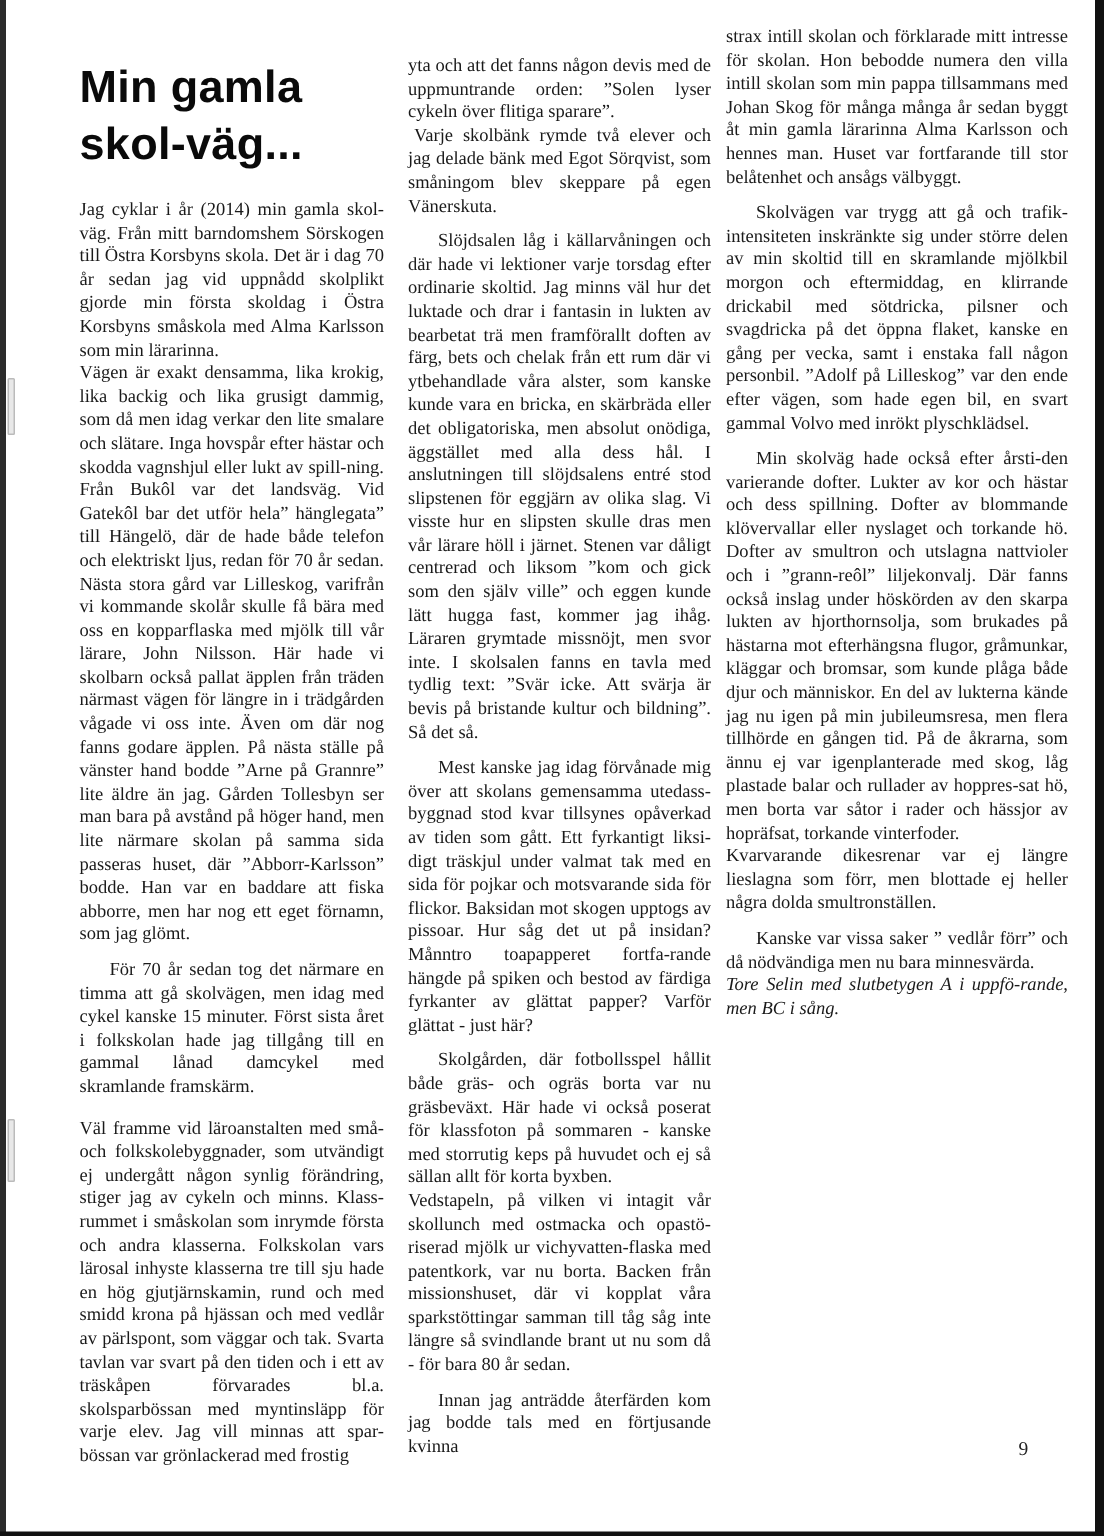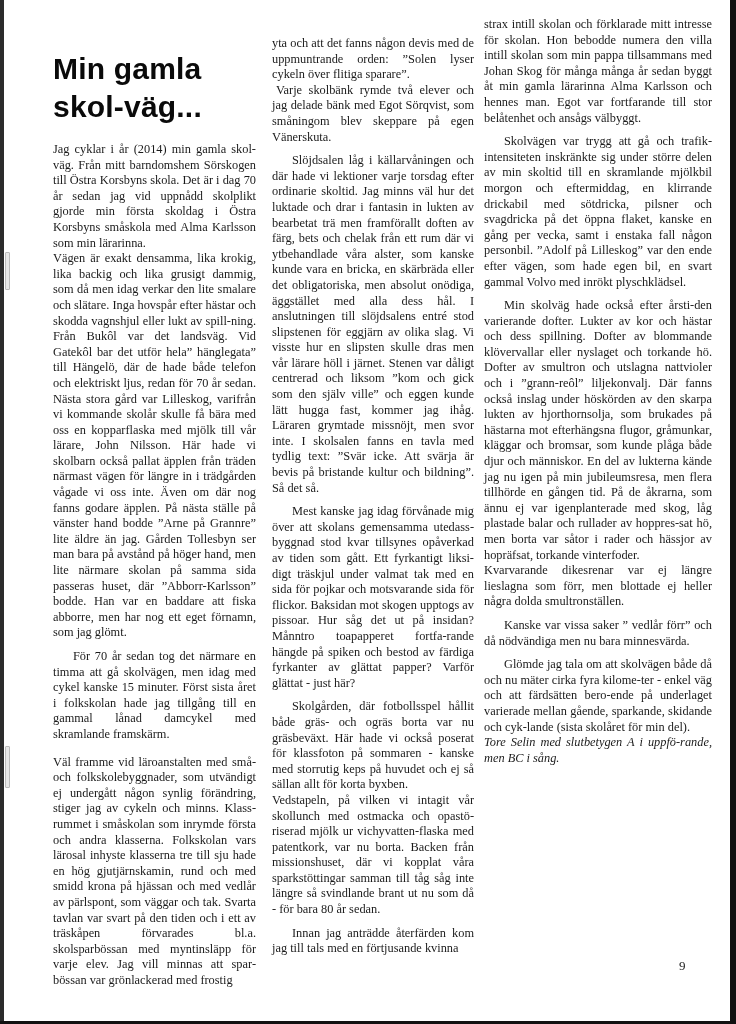--- a/index.html
+++ b/index.html
@@ -8,21 +8,21 @@
     font-family: "Liberation Serif", serif; color: #1a1a1a;
   }
   .edge-left { position: absolute; left: 0; top: 0; width: 4px; height: 1024px; background: #2b2b2b; }
   .edge-right { position: absolute; right: 0; top: 0; width: 6px; height: 1024px; background: #111; }
   .edge-bottom { position: absolute; left: 0; bottom: 0; width: 736px; height: 3px; background: #111; }
   .binder-mark { position: absolute; left: 5px; width: 3px; border: 1px solid #bbb; border-radius: 1px; background: #e8e8e8; }
   .col { position: absolute; top: 34px; font-size: 12.35px; line-height: 15.6px; text-align: justify; }
   .col1 { left: 53px; width: 203px; }
   .col2 { left: 272px; width: 202px; top: 36px; }
   .col3 { left: 484px; width: 228px; top: 17px; }
-  .title { font-family: "Liberation Sans", sans-serif; font-weight: bold; font-size: 30px; line-height: 38px; margin: 16px 0 16px 0; letter-spacing: 0.2px; color: #0a0a0a; text-align: left; }
+  .title { font-family: "Liberation Sans", sans-serif; font-weight: bold; font-size: 30px; line-height: 38px; margin: 6px 0 16px 0; letter-spacing: 0.2px; color: #0a0a0a; text-align: left; }
   p { margin: 0; }
   p.gap { margin-top: 8px; }
   p.indent { text-indent: 20px; }
   p.sign { font-style: italic; margin-top: 0; }
   .page-number { position: absolute; left: 679px; top: 958px; font-size: 13px; color: #222; }
 </style>
 </head>
 <body>
 
 <div class="edge-left"></div>
@@ -39,26 +39,25 @@
   <p class="gap" style="margin-top:12px;">Väl framme vid läroanstalten med små- och folkskolebyggnader, som utvändigt ej undergått någon synlig förändring, stiger jag av cykeln och minns. Klass-rummet i småskolan som inrymde första och andra klasserna. Folkskolan vars lärosal inhyste klasserna tre till sju hade en hög gjutjärnskamin, rund och med smidd krona på hjässan och med vedlår av pärlspont, som väggar och tak. Svarta tavlan var svart på den tiden och i ett av träskåpen förvarades bl.a. skolsparbössan med myntinsläpp för varje elev. Jag vill minnas att spar-bössan var grönlackerad med frostig</p>
 </div>
 
 <div class="col col2">
   <p>yta och att det fanns någon devis med de uppmuntrande orden: ”Solen lyser cykeln över flitiga sparare”.</p>
   <p style="text-indent:4px;font-family:Liberation Serif, serif;">Varje skolbänk rymde två elever och jag delade bänk med Egot Sörqvist, som småningom blev skeppare på egen Vänerskuta.</p>
   <p class="gap indent">Slöjdsalen låg i källarvåningen och där hade vi lektioner varje torsdag efter ordinarie skoltid. Jag minns väl hur det luktade och drar i fantasin in lukten av bearbetat trä men framförallt doften av färg, bets och chelak från ett rum där vi ytbehandlade våra alster, som kanske kunde vara en bricka, en skärbräda eller det obligatoriska, men absolut onödiga, äggstället med alla dess hål.  I anslutningen till slöjdsalens entré stod slipstenen för eggjärn av olika slag. Vi visste hur en slipsten skulle dras men vår lärare höll i järnet. Stenen var dåligt centrerad och liksom ”kom och gick som den själv ville” och eggen kunde lätt hugga fast, kommer jag ihåg. Läraren grymtade missnöjt, men svor inte. I skolsalen fanns en tavla med tydlig text: ”Svär icke. Att svärja är bevis på bristande kultur och bildning”. Så det så.</p>
   <p class="gap indent">Mest kanske jag idag förvånade mig över att skolans gemensamma utedass-byggnad stod kvar tillsynes opåverkad av tiden som gått. Ett fyrkantigt liksi-digt träskjul under valmat tak med en sida för pojkar och motsvarande sida för flickor. Baksidan mot skogen upptogs av pissoar. Hur såg det ut på insidan? Månntro toapapperet fortfa-rande hängde på spiken och bestod av färdiga fyrkanter av glättat papper? Varför glättat - just här?</p>
   <p class="gap indent">Skolgården, där fotbollsspel hållit både gräs- och ogräs borta var nu gräsbeväxt. Här hade vi också  poserat för klassfoton på sommaren - kanske med storrutig keps på huvudet och ej så sällan allt för korta byxben.</p>
   <p>Vedstapeln, på vilken vi intagit vår skollunch med ostmacka och opastö-riserad mjölk ur vichyvatten-flaska med patentkork, var nu borta. Backen från missionshuset, där vi kopplat våra sparkstöttingar samman till tåg såg inte längre så svindlande brant ut nu som då - för bara 80 år sedan.</p>
-  <p class="gap indent">Innan jag anträdde återfärden kom jag till tals med en förtjusande kvinna</p>
+  <p class="gap indent">Innan jag anträdde återfärden kom jag bodde tals med en förtjusande kvinna</p>
 </div>
 
 <div class="col col3">
-  <p>strax intill skolan och förklarade mitt intresse för skolan. Hon bebodde numera den villa intill skolan som min pappa tillsammans med Johan Skog för många många år sedan byggt åt min gamla lärarinna Alma Karlsson och hennes man. Egot var fortfarande till stor belåtenhet och ansågs välbyggt.</p>
+  <p>strax intill skolan och förklarade mitt intresse för skolan. Hon bebodde numera den villa intill skolan som min pappa tillsammans med Johan Skog för många många år sedan byggt åt min gamla lärarinna Alma Karlsson och hennes man. Huset var fortfarande till stor belåtenhet och ansågs välbyggt.</p>
   <p class="gap indent">Skolvägen var trygg att gå och trafik-intensiteten inskränkte sig under större delen av min skoltid till en skramlande mjölkbil morgon och eftermiddag, en klirrande drickabil med sötdricka, pilsner och svagdricka på det öppna flaket, kanske en gång per vecka, samt i enstaka fall någon personbil. ”Adolf på Lilleskog” var den ende efter vägen, som hade egen bil, en svart gammal Volvo med inrökt plyschklädsel.</p>
   <p class="gap indent">Min skolväg hade också efter årsti-den varierande dofter. Lukter av kor och hästar och dess spillning. Dofter av blommande klövervallar eller nyslaget och torkande hö. Dofter av smultron och utslagna nattvioler och i ”grann-reôl” liljekonvalj.  Där fanns också inslag under höskörden av den skarpa lukten av hjorthornsolja, som brukades på hästarna mot efterhängsna flugor, gråmunkar, kläggar och bromsar, som kunde plåga både djur och människor. En del av lukterna kände jag nu igen på min jubileumsresa, men flera tillhörde en gången tid. På de åkrarna, som ännu ej var igenplanterade med skog, låg plastade balar och rullader av hoppres-sat hö, men borta var såtor i rader och hässjor av hopräfsat, torkande vinterfoder.</p>
   <p>Kvarvarande dikesrenar var ej längre lieslagna som förr, men blottade ej heller några dolda smultronställen.</p>
   <p class="gap indent">Kanske var vissa saker ” vedlår förr” och då nödvändiga men nu bara minnesvärda.</p>
-  <p class="gap indent">Glömde jag tala om att skolvägen både då och nu mäter cirka fyra kilome-ter - enkel väg och att färdsätten bero-ende på underlaget varierade mellan gående, sparkande, skidande och cyk-lande (sista skolåret för min del).</p>
   <p class="sign">Tore Selin med slutbetygen A i uppfö-rande, men BC i sång.</p>
 </div>
 
 <div class="page-number">9</div>
 
 </body></html>

